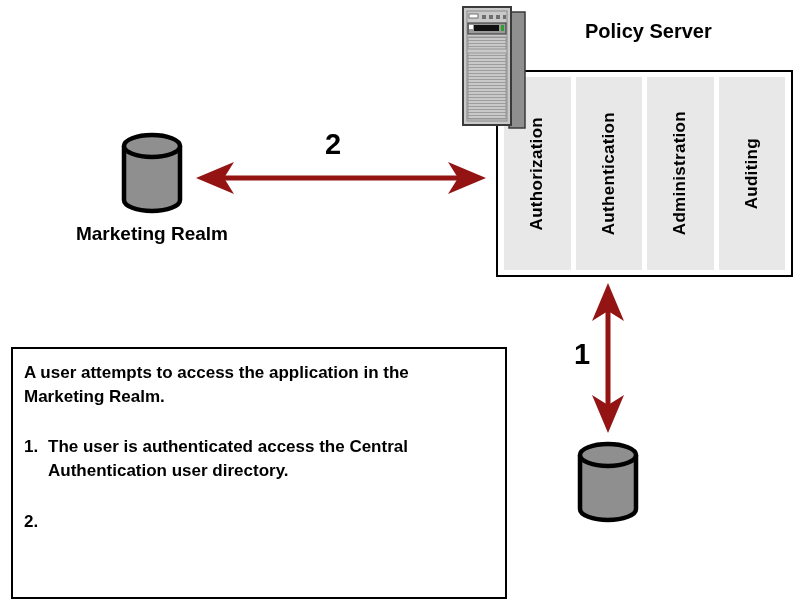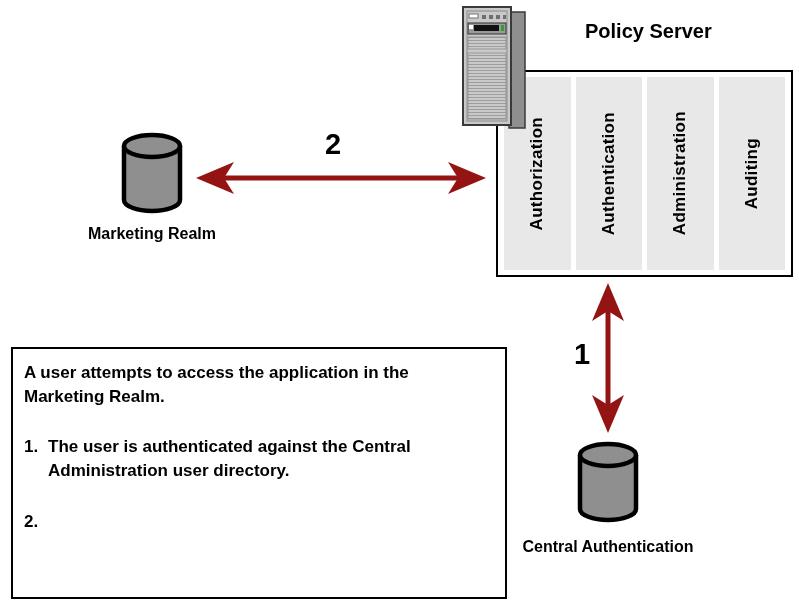--- a/index.html
+++ b/index.html
@@ -73,21 +73,21 @@
     height: 84px;
   }
   .cyl-left  { left: 120px; top: 132px; }
   .cyl-bottom{ left: 576px; top: 441px; }
 
   
   .dlabel {
     position: absolute;
     text-align: center;
     font-weight: bold;
-    font-size: 16px;
+    font-size: 19px;
     line-height: 22px;
     color: #000000;
   }
   .dlabel-left   { left: 22px;  top: 223px; width: 260px; }
   .dlabel-bottom { left: 483px; top: 536px; width: 250px; }
 
   
   .arrow2 { position: absolute; left: 196px; top: 160px; }
   .arrow1 { position: absolute; left: 590px; top: 283px; }
   .arrow-num {
@@ -192,21 +192,20 @@
     <div>Marketing Realm</div>
   </div>
 
   <div class="cyl cyl-bottom">
     <svg width="64" height="84" viewBox="0 0 64 84">
       <path d="M4,14 L4,68 A28,11 0 0 0 60,68 L60,14" fill="var(--color-cylinder_fill, #8f8f8f)" stroke="#000000" stroke-width="4.5"></path>
       <ellipse cx="32" cy="14" rx="28" ry="11" fill="var(--color-cylinder_fill, #8f8f8f)" stroke="#000000" stroke-width="4.5"></ellipse>
     </svg>
   </div>
   <div class="dlabel dlabel-bottom">
-    <div>Central Authentication</div>
   </div>
 
   <div class="arrow2">
     <svg width="290" height="36" viewBox="0 0 290 36">
       <rect x="26" y="15.5" width="238" height="5" fill="var(--color-arrow, #941414)"></rect>
       <polygon points="0,18 38,2 28,18 38,34" fill="var(--color-arrow, #941414)"></polygon>
       <polygon points="290,18 252,2 262,18 252,34" fill="var(--color-arrow, #941414)"></polygon>
     </svg>
   </div>
   <div class="arrow-num num2">2</div>
@@ -217,20 +216,20 @@
       <polygon points="18,0 2,38 18,28 34,38" fill="var(--color-arrow, #941414)"></polygon>
       <polygon points="18,150 2,112 18,122 34,112" fill="var(--color-arrow, #941414)"></polygon>
     </svg>
   </div>
   <div class="arrow-num num1">1</div>
 
   <div class="note-box">
     <p class="note-intro">A user attempts to access the application in the Marketing Realm.</p>
     <div class="note-step">
       <span class="num">1.</span>
-      <span class="txt">The user is authenticated against the Central Administration user directory.</span>
+      <span class="txt">The user is authenticated access the Central Authentication user directory.</span>
     </div>
     <div class="note-step">
       <span class="num">2.</span>
     </div>
   </div>
 
 </div>
 
 </body></html>

